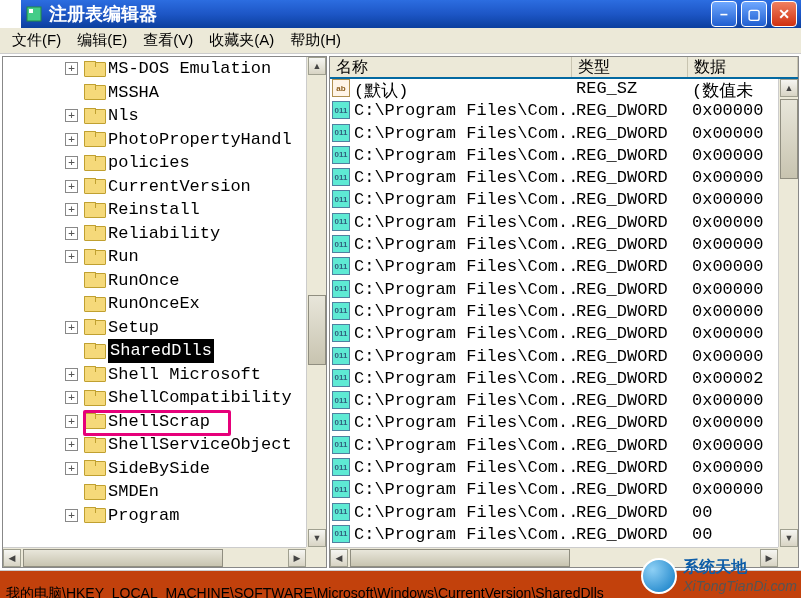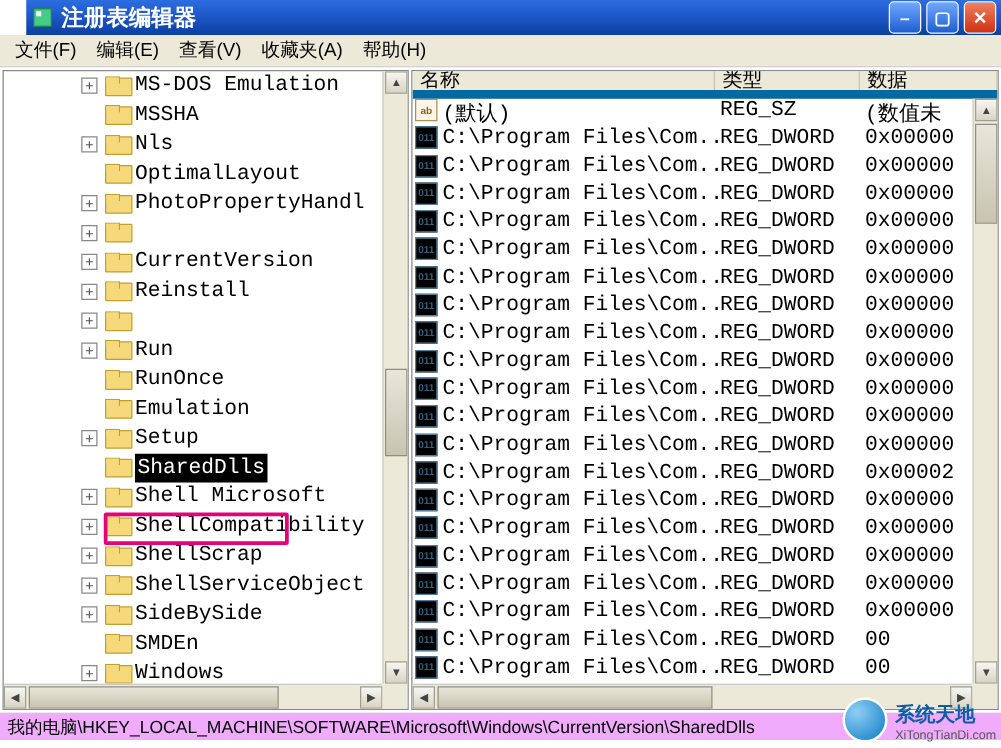--- a/index.html
+++ b/index.html
@@ -172,21 +172,21 @@
     flex: 1;
     border: 1px solid #888;
     margin: 2px 2px 2px 0;
     position: relative;
     overflow: hidden;
     background: #fff;
   }
   .list-header {
     display: flex;
     background: #ece9d8;
-    border-bottom: 7px solid #0369a1;
+    border-bottom: 2px solid #0369a1;
     font-size: 16px;
     height: 22px;
     align-items: center;
   }
   .col {
     padding: 0 6px;
     border-right: 1px solid #c8c4b0;
     height: 100%;
     display: flex; align-items:center;
   }
@@ -205,54 +205,54 @@
     height: 22.3px;
     align-items: flex-start;
     white-space: nowrap;
   }
   .val-icon {
     width: 18px; height: 18px;
     margin: 0 4px 0 2px;
     border: 1px solid #5080a0;
     display:inline-flex;align-items:center;justify-content:center;
     font-size:8px;
-    background: #000000;
+    background: #5eead4;
     color:#30607e;
     font-family: sans-serif;
     font-weight: bold;
   }
   .val-icon.string { background:#fff5e8; border-color:#b09050; color:#8e6020;}
   .cell-name { width: 222px; overflow:hidden; }
   .cell-type { width: 116px; overflow:hidden; }
   .cell-data { flex:1; overflow:hidden; }
   .statusbar {
     height: 22px;
-    background: #f0abfc;
+    background: #c2410c;
     border-top: 1px solid #ccc;
     font-size: 14px;
-    padding: 2px 6px;
+    padding: 14px 6px;
     white-space: nowrap;
     overflow: hidden;
   }
   .watermark {
     position: absolute;
     right: 4px; bottom: 4px;
     display: flex; align-items:flex-end;
     font-family: "SimSun", sans-serif;
     pointer-events: none;
   }
   .watermark .globe {
     width: 36px; height: 36px;
     border-radius: 50%;
     background: radial-gradient(circle at 30% 30%, #8ed0f5, #0d7ac4);
     margin-right: 6px;
     border: 2px solid #fff;
   }
   .watermark .wm-line1 { font-size: 16px; font-weight:bold; color:#0d5da8;}
-  .watermark .wm-line2 { font-size: 10px; color:#555; }
+  .watermark .wm-line2 { font-size: 14px; color:#555;font-style:italic; }
 </style>
 </head>
 <body>
 
 <div class="titlebar">
   <span class="app-icon">
     <svg width="16" height="16" viewBox="0 0 16 16">
         <rect x="1" y="1" width="14" height="14" fill="#4c8" stroke="#284"></rect>
         <rect x="3" y="3" width="4" height="4" fill="#fff"></rect>
       </svg>
@@ -287,61 +287,58 @@
             <span class="expander none">+</span>
             <span class="folder-icon"></span>
             <span class="node-label">MSSHA</span>
           </div>
           <div class="node">
             <span class="expander">+</span>
             <span class="folder-icon"></span>
             <span class="node-label">Nls</span>
           </div>
           <div class="node">
+            <span class="expander">+</span>
+            <span class="folder-icon"></span>
+            <span class="node-label">PhotoPropertyHandl</span>
+          </div>
+          <div class="node">
+            <span class="expander">+</span>
+            <span class="folder-icon"></span>
+            <span class="node-label">policies</span>
+          </div>
+          <div class="node">
+            <span class="expander">+</span>
+            <span class="folder-icon"></span>
+            <span class="node-label">CurrentVersion</span>
+          </div>
+          <div class="node">
+            <span class="expander">+</span>
+            <span class="folder-icon"></span>
+            <span class="node-label">Reinstall</span>
+          </div>
+          <div class="node">
+            <span class="expander">+</span>
+            <span class="folder-icon"></span>
+            <span class="node-label">Reliability</span>
+          </div>
+          <div class="node">
+            <span class="expander">+</span>
+            <span class="folder-icon"></span>
+            <span class="node-label">Run</span>
+          </div>
+          <div class="node">
             <span class="expander none">+</span>
             <span class="folder-icon"></span>
-            <span class="node-label">OptimalLayout</span>
-          </div>
-          <div class="node">
-            <span class="expander">+</span>
-            <span class="folder-icon"></span>
-            <span class="node-label">PhotoPropertyHandl</span>
-          </div>
-          <div class="node">
-            <span class="expander">+</span>
-            <span class="folder-icon"></span>
-          </div>
-          <div class="node">
-            <span class="expander">+</span>
-            <span class="folder-icon"></span>
-            <span class="node-label">CurrentVersion</span>
-          </div>
-          <div class="node">
-            <span class="expander">+</span>
-            <span class="folder-icon"></span>
-            <span class="node-label">Reinstall</span>
-          </div>
-          <div class="node">
-            <span class="expander">+</span>
-            <span class="folder-icon"></span>
-          </div>
-          <div class="node">
-            <span class="expander">+</span>
-            <span class="folder-icon"></span>
-            <span class="node-label">Run</span>
+            <span class="node-label">RunOnce</span>
           </div>
           <div class="node">
             <span class="expander none">+</span>
             <span class="folder-icon"></span>
-            <span class="node-label">RunOnce</span>
-          </div>
-          <div class="node">
-            <span class="expander none">+</span>
-            <span class="folder-icon"></span>
-            <span class="node-label">Emulation</span>
+            <span class="node-label">RunOnceEx</span>
           </div>
           <div class="node">
             <span class="expander">+</span>
             <span class="folder-icon"></span>
             <span class="node-label">Setup</span>
           </div>
           <div class="node selected">
             <span class="expander none">+</span>
             <span class="folder-icon"></span>
             <span class="node-label">SharedDlls</span>
@@ -372,21 +369,21 @@
             <span class="node-label">SideBySide</span>
           </div>
           <div class="node">
             <span class="expander none">+</span>
             <span class="folder-icon"></span>
             <span class="node-label">SMDEn</span>
           </div>
           <div class="node">
             <span class="expander">+</span>
             <span class="folder-icon"></span>
-            <span class="node-label">Windows</span>
+            <span class="node-label">Program</span>
           </div>
         </div>
       <div class="highlight-box" style="left:80px; top:353px; width:148px; height:26px;"></div>
     </div>
     <div class="vscroll">
       <div class="scrollbtn" style="top:0;left:1px;">▲</div>
       <div class="scrollthumb" style="top:238px;left:1px;width:18px;height:70px;"></div>
       <div class="scrollbtn" style="bottom:0;left:1px;">▼</div>
     </div>
     <div class="hscroll">

